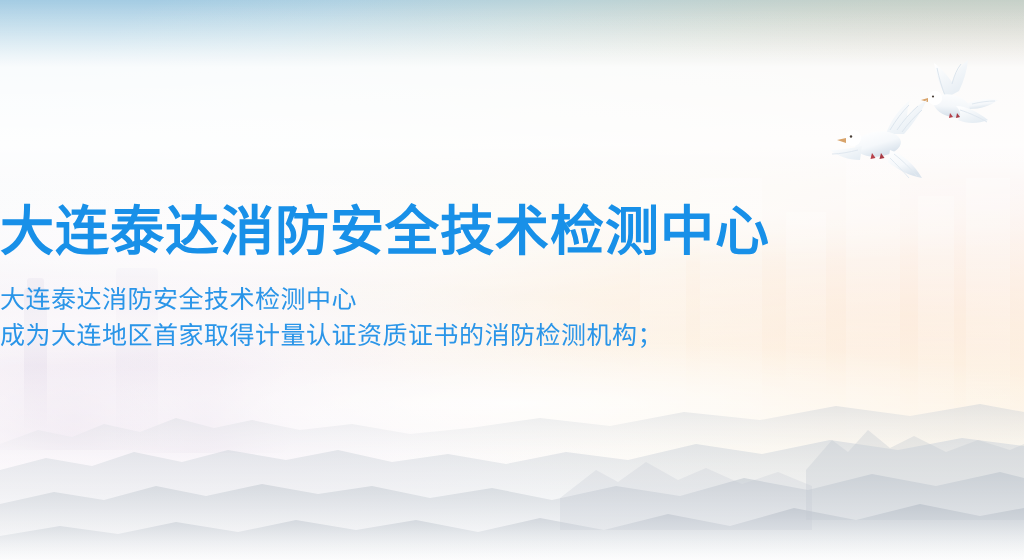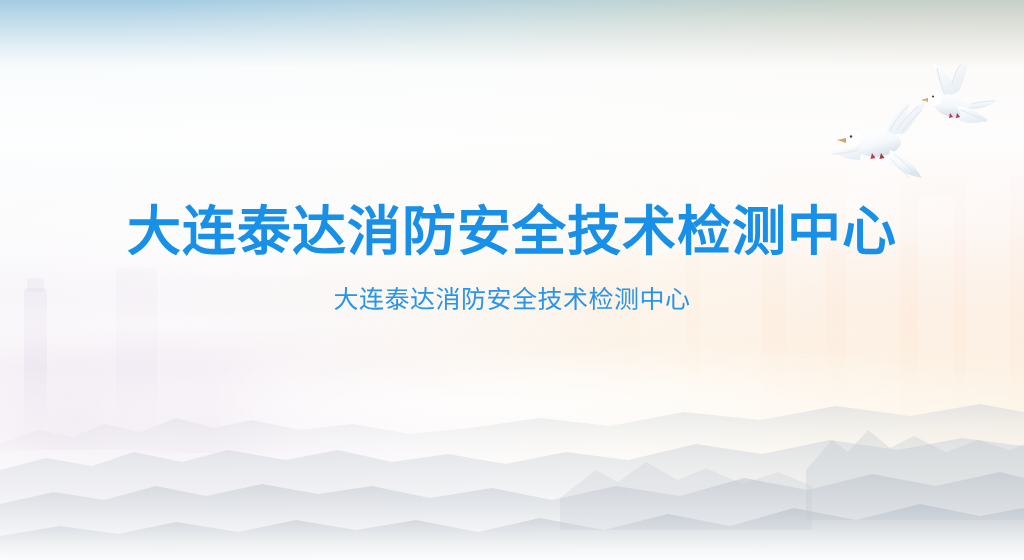--- a/index.html
+++ b/index.html
@@ -152,21 +152,21 @@
   .doves{z-index:6;}
   .dove{position:absolute;}
 
   
   .content{
     position:absolute;
     left:0; top:0;
     width:1024px;
     height:560px;
     z-index:10;
-    text-align:center;
+    text-align:left;
   }
   .headline{
     position:absolute;
     left:0; right:0;
     top:164px;
     font-size:54px;
     line-height:62px;
     font-weight:bold;
     letter-spacing:1px;
     color:#1890e8;
@@ -344,17 +344,18 @@
     </svg>
 
   </div>
 
   <div class="content">
 
     <h1 class="headline">大连泰达消防安全技术检测中心</h1>
 
     <div class="body-block">
       <span class="body-line">大连泰达消防安全技术检测中心</span>
+      <span class="body-line">成为大连地区首家取得计量认证资质证书的消防检测机构；</span>
     </div>
 
   </div>
 
 </div>
 
 </body></html>

